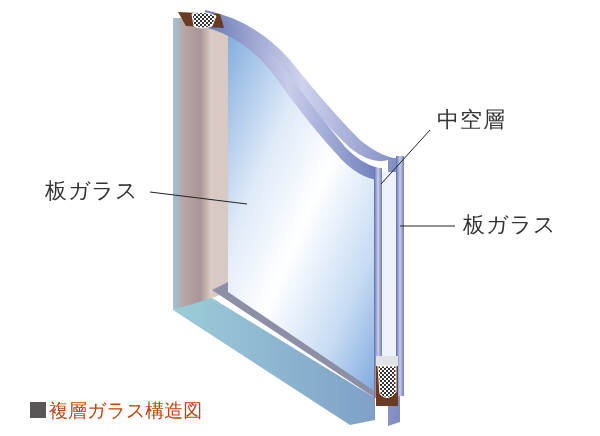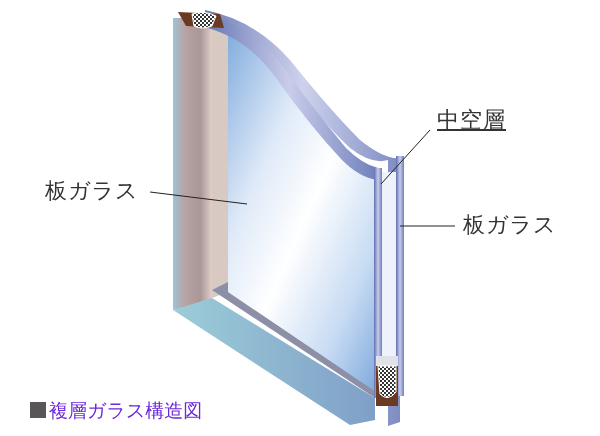--- a/index.html
+++ b/index.html
@@ -1,21 +1,21 @@
 <!DOCTYPE html>
 <html><head>
 <meta charset="utf-8">
 <style>
   html, body { margin: 0; padding: 0; background: #ffffff; }
   body { width: 600px; height: 436px; position: relative; overflow: hidden;
          font-family: "DejaVu Serif", "Liberation Serif", serif; }
   .diagram { position: absolute; left: 0; top: 0; width: 600px; height: 436px; }
   .label { position: absolute; font-size: 22px; color: #333333; white-space: nowrap;
            font-family: "DejaVu Serif", "Liberation Serif", serif; letter-spacing: 1px; }
-  .caption { position: absolute; left: 30px; top: 398px; font-size: 19px; color: #6d28d9;
+  .caption { position: absolute; left: 30px; top: 398px; font-size: 19px; color: #c2410c;
              font-family: "DejaVu Sans", "Liberation Sans", sans-serif; white-space: nowrap; }
   .caption .sq { display: inline-block; width: 16px; height: 16px; background: #5a5658;
                  margin-right: 3px; vertical-align: -1px; }
 </style>
 </head>
 <body>
 
 <svg class="diagram" viewBox="0 0 600 436" xmlns="http://www.w3.org/2000/svg">
   <defs>
     <linearGradient id="face" x1="0" y1="0" x2="1" y2="1">
@@ -70,18 +70,18 @@
   <rect x="376" y="362" width="22" height="44" fill="#6b3a22"></rect>
   <rect x="376" y="356" width="22" height="10" fill="#dfe3e8"></rect>
   <path d="M378,366 L396,366 L396,392 Q388,402 380,394 Z" fill="url(#mesh)" stroke="#ffffff" stroke-width="1"></path>
 
   <line x1="150" y1="192" x2="247" y2="204" stroke="#222" stroke-width="1"></line>
   <line x1="430" y1="130" x2="381" y2="184" stroke="#222" stroke-width="1"></line>
   <line x1="400" y1="226" x2="455" y2="226" stroke="#222" stroke-width="1"></line>
 </svg>
 
 <div class="label" style="left:45px; top:176px;">板ガラス</div>
-<div class="label" style="left:437px; top:105px;text-decoration:underline;">中空層</div>
+<div class="label" style="left:437px; top:105px;">中空層</div>
 <div class="label" style="left:463px; top:210px;">板ガラス</div>
 
 <div class="caption">
   <span class="sq"></span><span>複層ガラス構造図</span>
 </div>
 
 </body></html>

